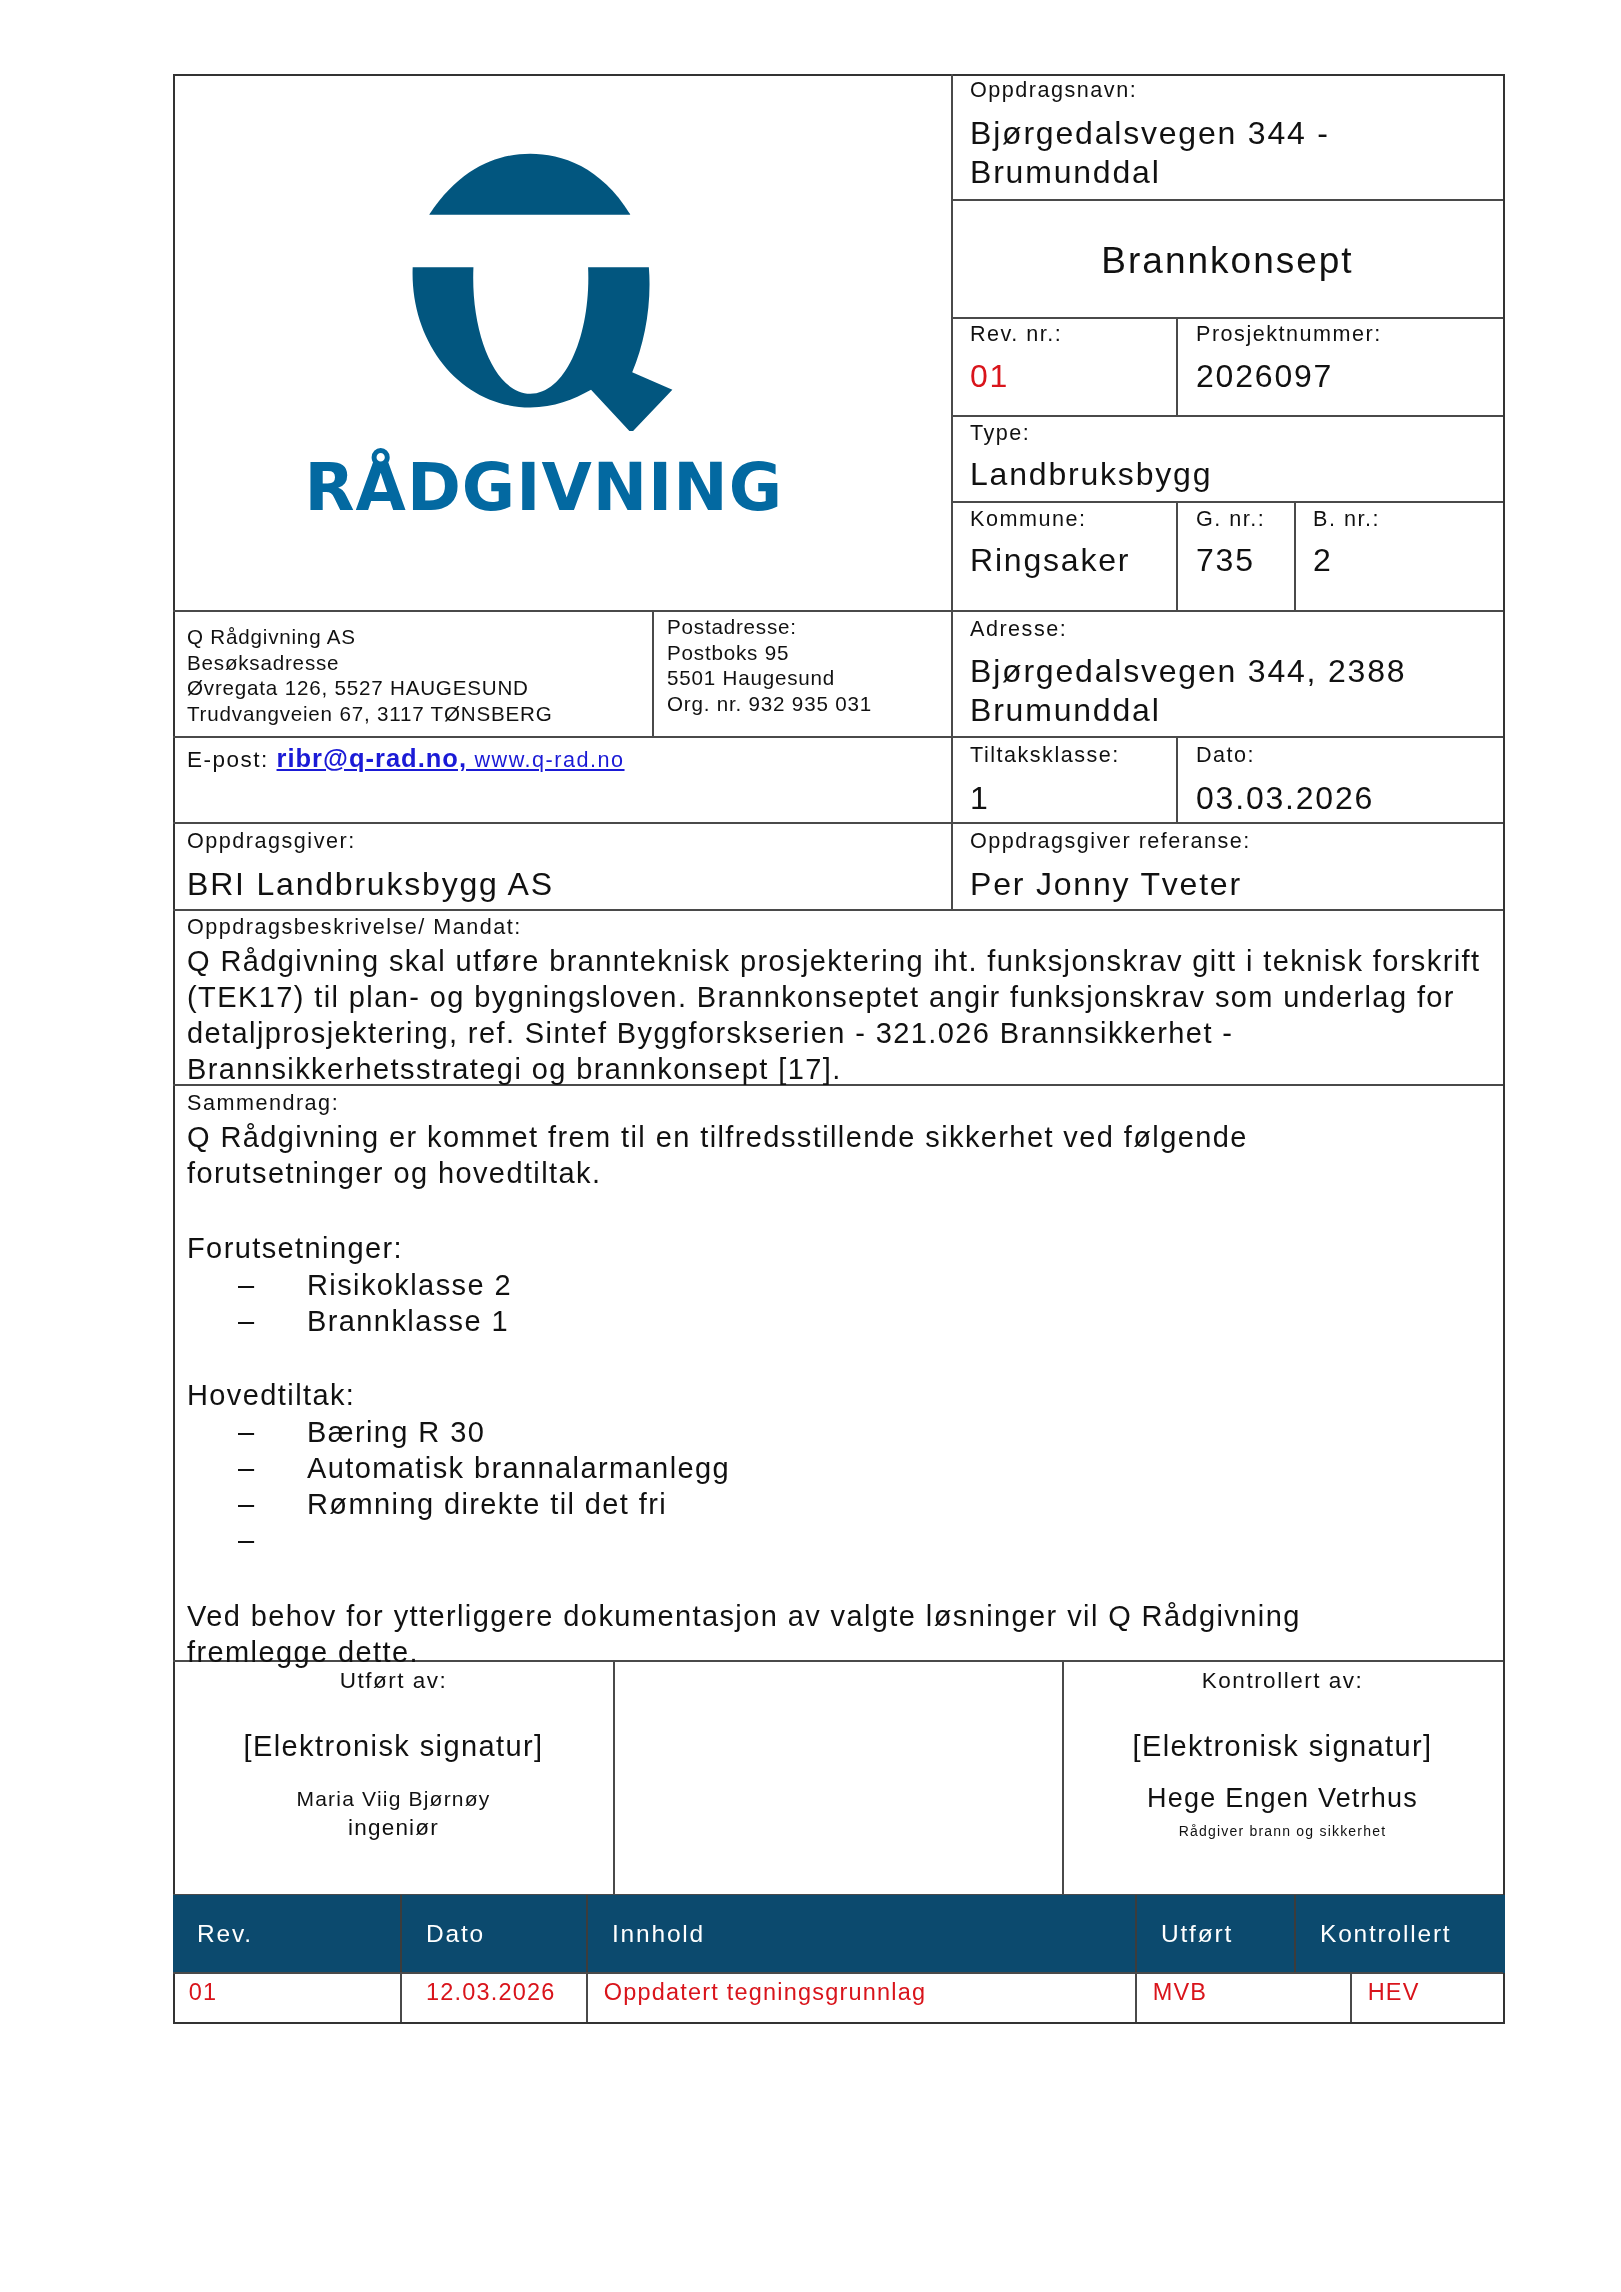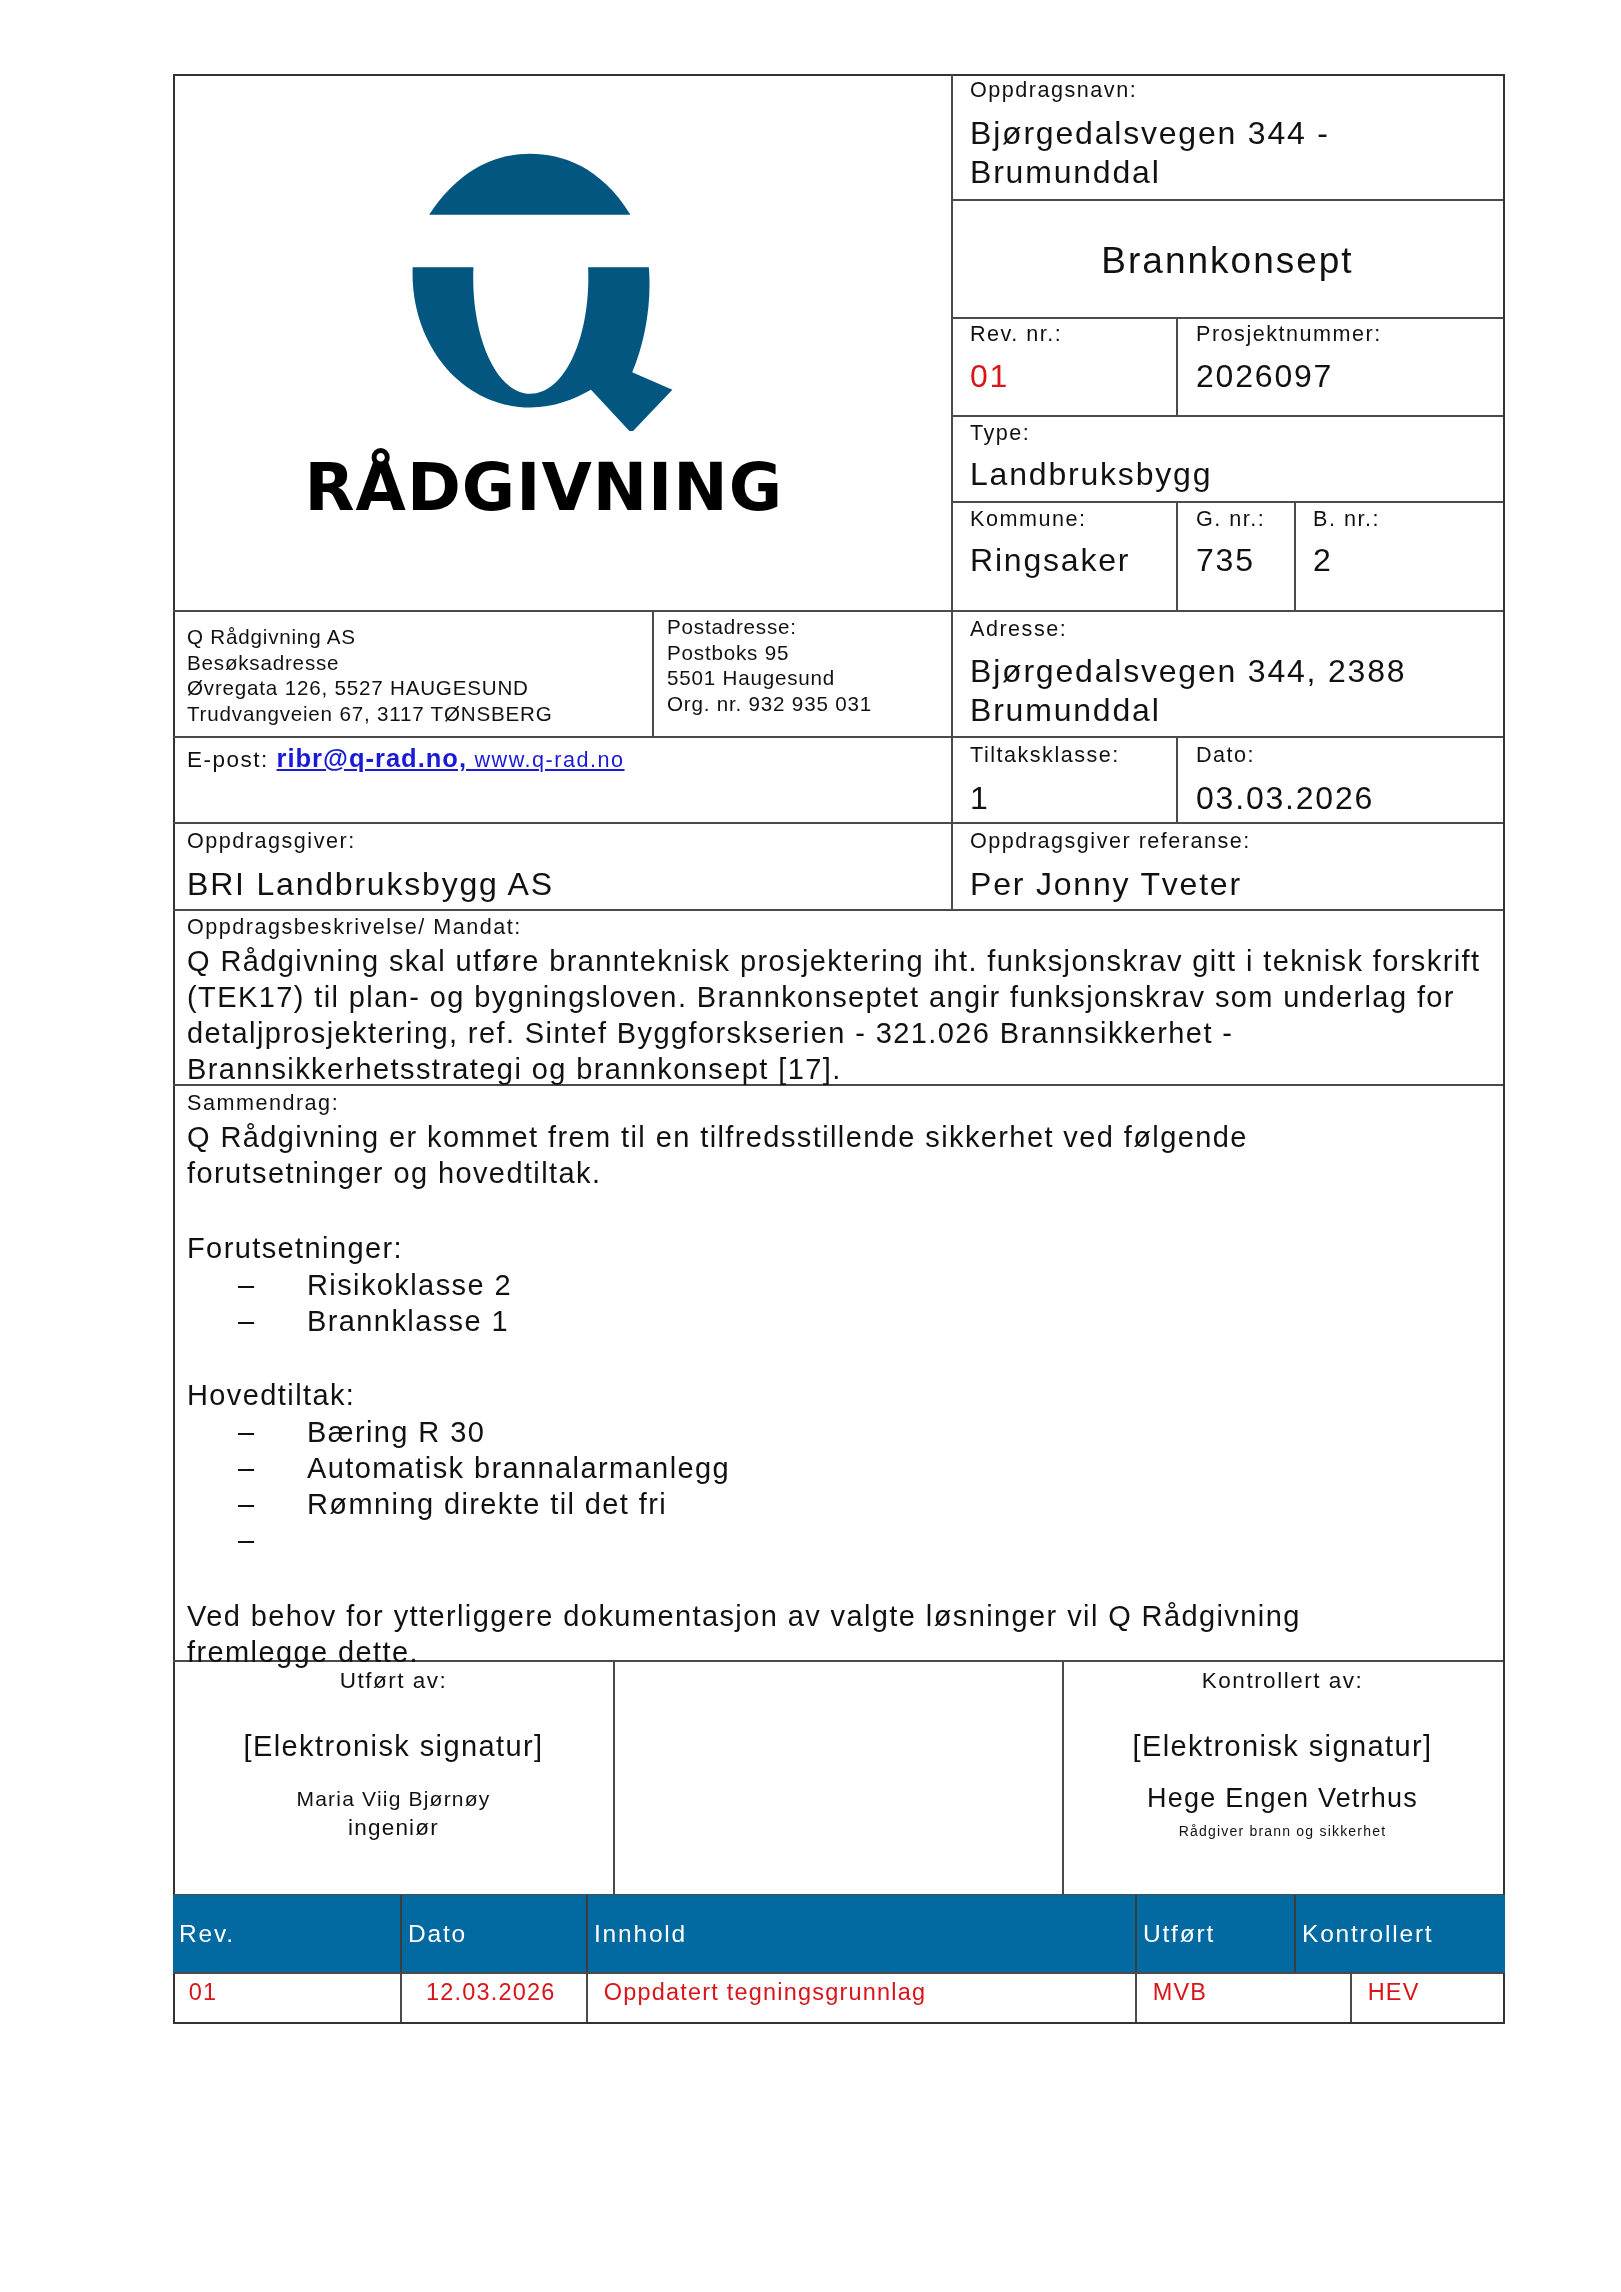--- a/index.html
+++ b/index.html
@@ -11,22 +11,22 @@
   .lbl { position: absolute; font-size: 21.6px; letter-spacing: 1.5px; color: #111; white-space: nowrap; }
   .val { position: absolute; font-size: 32px; letter-spacing: 1.8px; color: #111; white-space: nowrap; line-height: 39px; }
   .small { position: absolute; font-size: 20.6px; letter-spacing: 0.8px; color: #111; line-height: 25.5px; white-space: nowrap; }
   .red { color: #d9141b; }
   .body-text { position: absolute; font-size: 29px; letter-spacing: 1.4px; line-height: 36px; color: #111; }
   .link-mail { color: #1a1ad6; text-decoration: underline; font-weight: bold; font-size: 25.5px; letter-spacing: 1px; }
   .link-web { color: #1a1ad6; text-decoration: underline; font-size: 21.6px; letter-spacing: 1.5px; }
   .bullet-row { display: flex; }
   .bullet-row .dash { width: 69px; padding-left: 51px; box-sizing: content-box; }
   .center { text-align: center; }
-  .th { position: absolute; top: 1895px; height: 78px; background: #0369a1; color: #fff;
-        font-size: 24.5px; letter-spacing: 1.8px; line-height: 78px; padding-left: 6px; box-sizing: border-box; }
+  .th { position: absolute; top: 1895px; height: 78px; background: #0c4a6e; color: #fff;
+        font-size: 24.5px; letter-spacing: 1.8px; line-height: 78px; padding-left: 24px; box-sizing: border-box; }
   .td { position: absolute; top: 1973px; height: 49px; font-size: 23.5px; letter-spacing: 1.2px; line-height: 39px;
         padding-left: 15.7px; box-sizing: border-box; color: #d9141b; }
 </style>
 </head>
 <body>
 
 <div class="abs" style="left:173px; top:74px; width:1332px; height:1950px; border:2px solid #333;"></div>
 
 <div class="hline" style="left:952px; top:199px; width:551px;"></div>
 <div class="hline" style="left:952px; top:317px; width:551px;"></div>
@@ -53,21 +53,21 @@
   <svg width="549" height="294" viewBox="0 0 560 300" style="position:absolute; left:0; top:0;">
 
     <path d="M138 79 Q 242 -30 343 79 Z" fill="#02567f"></path>
     <path d="M138 79 C 170 30, 210 17, 241 17 C 273 17, 313 30, 343 79 Z" fill="#02567f"></path>
 
     <path d="M121 133 L183 133 C 180 200, 205 262, 241 262 C 278 262, 303 200, 300 133 L362 133
              C 365 170, 358 210, 345 240 L 386 258 L 344 302 L 303 258
              C 285 268, 265 276, 241 276 C 170 276, 118 210, 121 133 Z" fill="#02567f"></path>
   </svg>
   <div style="position:absolute; left:9.8px; top:312px; width:480px; font-family:'DejaVu Sans', sans-serif; font-weight:bold;
-              font-size:65px; letter-spacing:1px; color:#000000; line-height:78px; text-align:center;">RÅDGIVNING</div>
+              font-size:65px; letter-spacing:1px; color:#0369a1; line-height:78px; text-align:center;">RÅDGIVNING</div>
 </div>
 
 <div class="lbl" style="left:970px; top:77px;">Oppdragsnavn:</div>
 <div class="val" style="left:970px; top:114px;">Bjørgedalsvegen 344 -</div>
 <div class="val" style="left:970px; top:153px;">Brumunddal</div>
 
 <div class="abs center" style="left:952px; top:238px; width:551px; font-size:37px; letter-spacing:2px; line-height:45px;">Brannkonsept</div>
 
 <div class="lbl" style="left:970px; top:321px;">Rev. nr.:</div>
 <div class="val red" style="left:970px; top:357px;">01</div>

